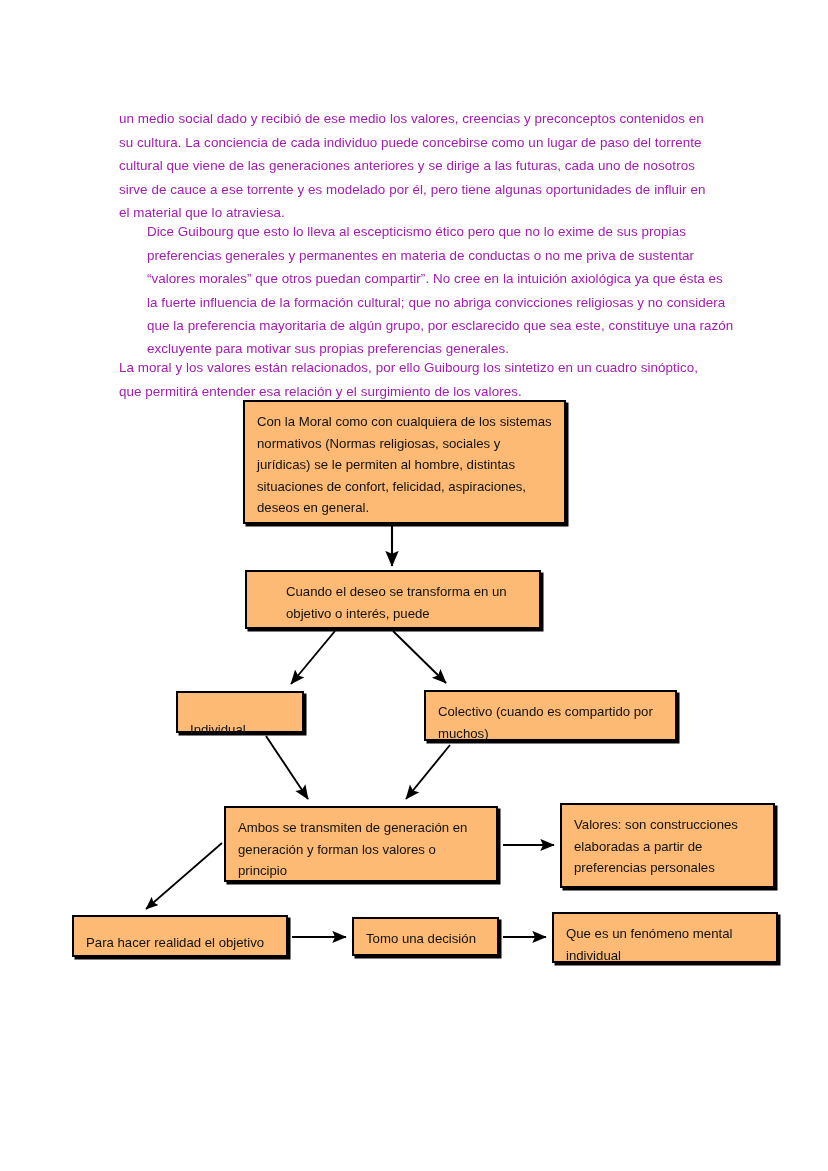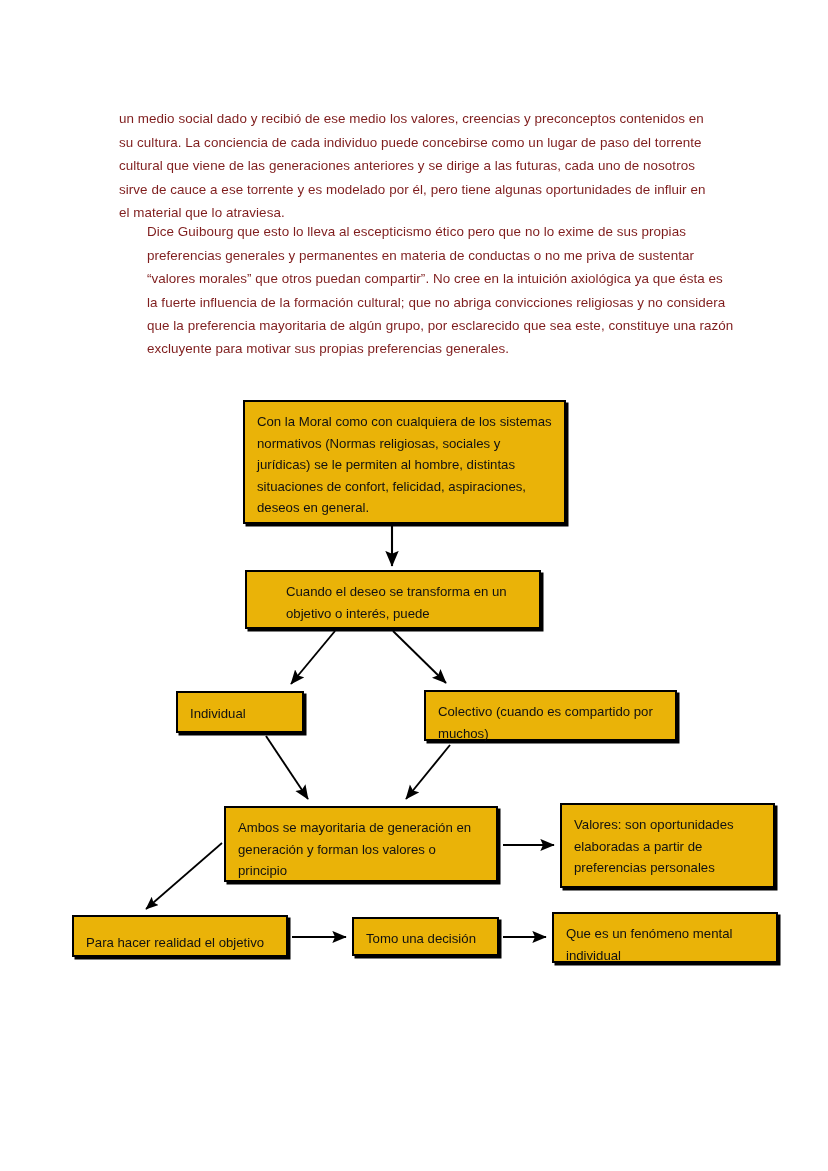--- a/index.html
+++ b/index.html
@@ -19,21 +19,21 @@
     overflow: hidden;
   }
 
   
   .prose {
     position: absolute;
     left: 119px;
     width: 590px;
     font-size: 13.4px;
     line-height: 23.4px;
-    color: #7f1d1d;
+    color: #a21caf;
     text-align: left;
     letter-spacing: 0.005em;
   }
   #para-1 { top: 94px; }
   #para-2 { top: 207px; margin-left: 28px; }
   #para-3 { top: 343px; }
 
   
   #flowchart {
     position: absolute;
@@ -46,54 +46,55 @@
     position: absolute;
     left: 0;
     top: 0;
     width: 828px;
     height: 1171px;
     pointer-events: none;
   }
   .node {
     position: absolute;
     box-sizing: border-box;
-    background: #eab308;
+    background: #fdba74;
     border: 2.2px solid #000000;
     box-shadow: 2.5px 2.5px 0 0 #000000;
     font-size: 13.2px;
     line-height: 21.5px;
     color: #111111;
     padding: 9px 11px 9px 12px;
     z-index: 2;
   }
   .node .node-text {
     display: block;
     white-space: pre-line;
   }
 
   
   #node-moral      { left: 243px; top: 400px; width: 323px; height: 124px; }
   #node-deseo      { left: 245px; top: 570px; width: 296px; height: 59px; padding-left: 39px;  }
-  #node-individual { left: 176px; top: 691px; width: 128px; height: 42px;  padding-top: 10px; }
+  #node-individual { left: 176px; top: 691px; width: 128px; height: 42px;  padding-top: 26px; }
   #node-colectivo  { left: 424px; top: 690px; width: 253px; height: 51px;  }
   #node-ambos      { left: 224px; top: 806px; width: 274px; height: 76px;  }
   #node-valores    { left: 560px; top: 803px; width: 215px; height: 85px;  }
   #node-para-hacer { left: 72px;  top: 915px; width: 216px; height: 42px;  padding-top: 15px; }
   #node-tomo       { left: 352px; top: 917px; width: 147px; height: 39px;  padding-top: 9px; }
   #node-fenomeno   { left: 552px; top: 912px; width: 226px; height: 51px;  }
 </style>
 </head>
 <body>
 
 <div id="page">
 
   <p class="prose" id="para-1">un medio social dado y recibió de ese medio los valores, creencias y preconceptos contenidos en su cultura. La conciencia de cada individuo puede concebirse como un lugar de paso del torrente cultural que viene de las generaciones anteriores y se dirige a las futuras, cada uno de nosotros sirve de cauce a ese torrente y es modelado por él, pero tiene algunas oportunidades de influir en el material que lo atraviesa.</p>
 
   <p class="prose" id="para-2">Dice Guibourg que esto lo lleva al escepticismo ético pero que no lo exime de sus propias preferencias generales y permanentes en materia de conductas o no me priva de sustentar “valores morales” que otros puedan compartir”. No cree en la intuición axiológica ya que ésta es la fuerte influencia de la formación cultural; que no abriga convicciones religiosas y no considera que la preferencia mayoritaria de algún grupo, por esclarecido que sea este, constituye una razón excluyente para motivar sus propias preferencias generales.</p>
 
+  <p class="prose" id="para-3">La moral y los valores están relacionados, por ello Guibourg los sintetizo en un cuadro sinóptico, que permitirá entender esa relación y el surgimiento de los valores.</p>
 
   <div id="flowchart">
 
     <svg id="arrow-layer" viewBox="0 0 828 1171">
       <defs>
         <marker id="ah" markerWidth="9" markerHeight="9" refX="7.2" refY="3.2" orient="auto" markerUnits="strokeWidth">
           <path d="M0,0 L7.6,3.2 L0,6.4 L1.4,3.2 z" fill="#000000"></path>
         </marker>
       </defs>
 
@@ -126,25 +127,25 @@
 
     <div class="node" id="node-individual">
       <span class="node-text">Individual</span>
     </div>
 
     <div class="node" id="node-colectivo">
       <span class="node-text">Colectivo (cuando es compartido por muchos)</span>
     </div>
 
     <div class="node" id="node-ambos">
-      <span class="node-text">Ambos se mayoritaria de generación en generación y forman los valores o principio</span>
+      <span class="node-text">Ambos se transmiten de generación en generación y forman los valores o principio</span>
     </div>
 
     <div class="node" id="node-valores">
-      <span class="node-text">Valores: son oportunidades elaboradas a partir de preferencias personales</span>
+      <span class="node-text">Valores: son construcciones elaboradas a partir de preferencias personales</span>
     </div>
 
     <div class="node" id="node-para-hacer">
       <span class="node-text">Para hacer realidad el objetivo</span>
     </div>
 
     <div class="node" id="node-tomo">
       <span class="node-text">Tomo una decisión</span>
     </div>
 

